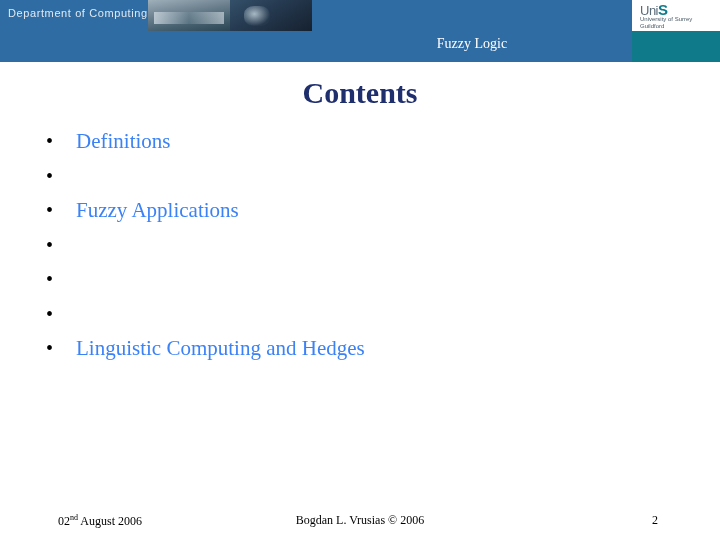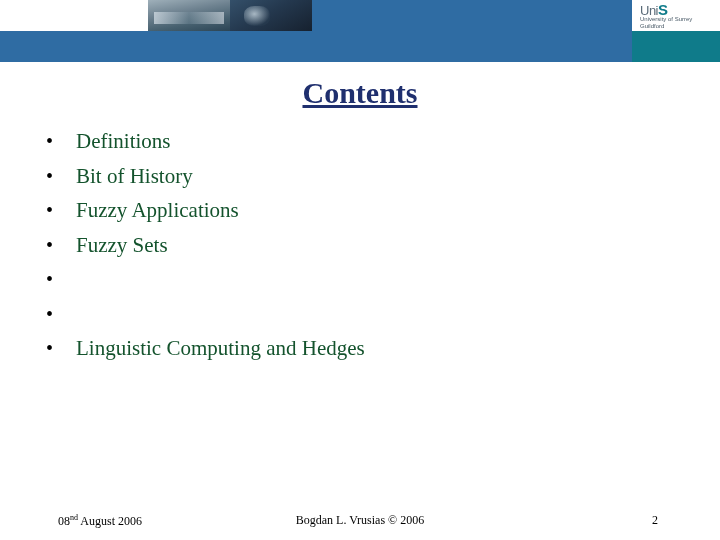--- a/index.html
+++ b/index.html
@@ -183,21 +183,20 @@
   .slide-title {
     position: absolute;
     left: 0;
     top: 76px;
     width: 720px;
     text-align: center;
     color: #1f2f6e;
     font-family: "Liberation Serif", serif;
     font-weight: bold;
     font-size: 30px;
-    text-decoration: underline;
   }
 
   
   .bullets {
     position: absolute;
     left: 46px;
     top: 124px;
     width: 640px;
   }
   .bullet-row {
@@ -207,21 +206,21 @@
   }
   .bullet-dot {
     width: 30px;
     text-align: left;
     color: #000000;
     font-family: "Liberation Serif", serif;
     font-size: 20px;
     line-height: 34.5px;
   }
   .bullet-text {
-    color: #14532d;
+    color: #3b82f6;
     font-family: "Liberation Serif", serif;
     font-size: 21px;
     line-height: 34.5px;
     white-space: nowrap;
   }
 
   
   .footer-date {
     position: absolute;
     left: 58px;
@@ -255,68 +254,70 @@
     font-family: "Liberation Serif", serif;
     font-size: 12px;
   }
 </style>
 </head>
 <body>
 
 <div class="header">
   <div class="header-strip-left-lower"></div>
 
+  <div class="header-left-box">
+    <div class="header-left-text">Department of Computing</div>
+  </div>
 
   <div class="photo-strip">
     <div class="photo photo-a"></div>
     <div class="photo photo-b"></div>
   </div>
 
   <div class="blue-block"></div>
   <div class="blue-block2"></div>
 
   <div class="teal-right-top"></div>
   <div class="teal-right-bottom"></div>
 
   <div class="surrey-logo">
     <div class="surrey-uni"><span>Uni</span><b>S</b></div>
     <div class="surrey-sub">
       <div>University of Surrey</div>
       <div>Guildford</div>
     </div>
   </div>
 
+  <div class="hdr-subtitle">Fuzzy Logic</div>
 </div>
 
 <div class="slide-title">Contents</div>
 
 <div class="bullets">
   <div class="bullet-row">
     <div class="bullet-dot">•</div>
     <div class="bullet-text">Definitions</div>
   </div>
   <div class="bullet-row">
     <div class="bullet-dot">•</div>
-    <div class="bullet-text">Bit of History</div>
   </div>
   <div class="bullet-row">
     <div class="bullet-dot">•</div>
     <div class="bullet-text">Fuzzy Applications</div>
   </div>
   <div class="bullet-row">
     <div class="bullet-dot">•</div>
-    <div class="bullet-text">Fuzzy Sets</div>
   </div>
   <div class="bullet-row">
     <div class="bullet-dot">•</div>
   </div>
   <div class="bullet-row">
     <div class="bullet-dot">•</div>
   </div>
   <div class="bullet-row">
     <div class="bullet-dot">•</div>
     <div class="bullet-text">Linguistic Computing and Hedges</div>
   </div>
 </div>
 
-<div class="footer-date"><span>08</span><sup>nd</sup><span> August 2006</span></div>
+<div class="footer-date"><span>02</span><sup>nd</sup><span> August 2006</span></div>
 <div class="footer-center">Bogdan L. Vrusias © 2006</div>
 <div class="footer-page">2</div>
 
 </body></html>

